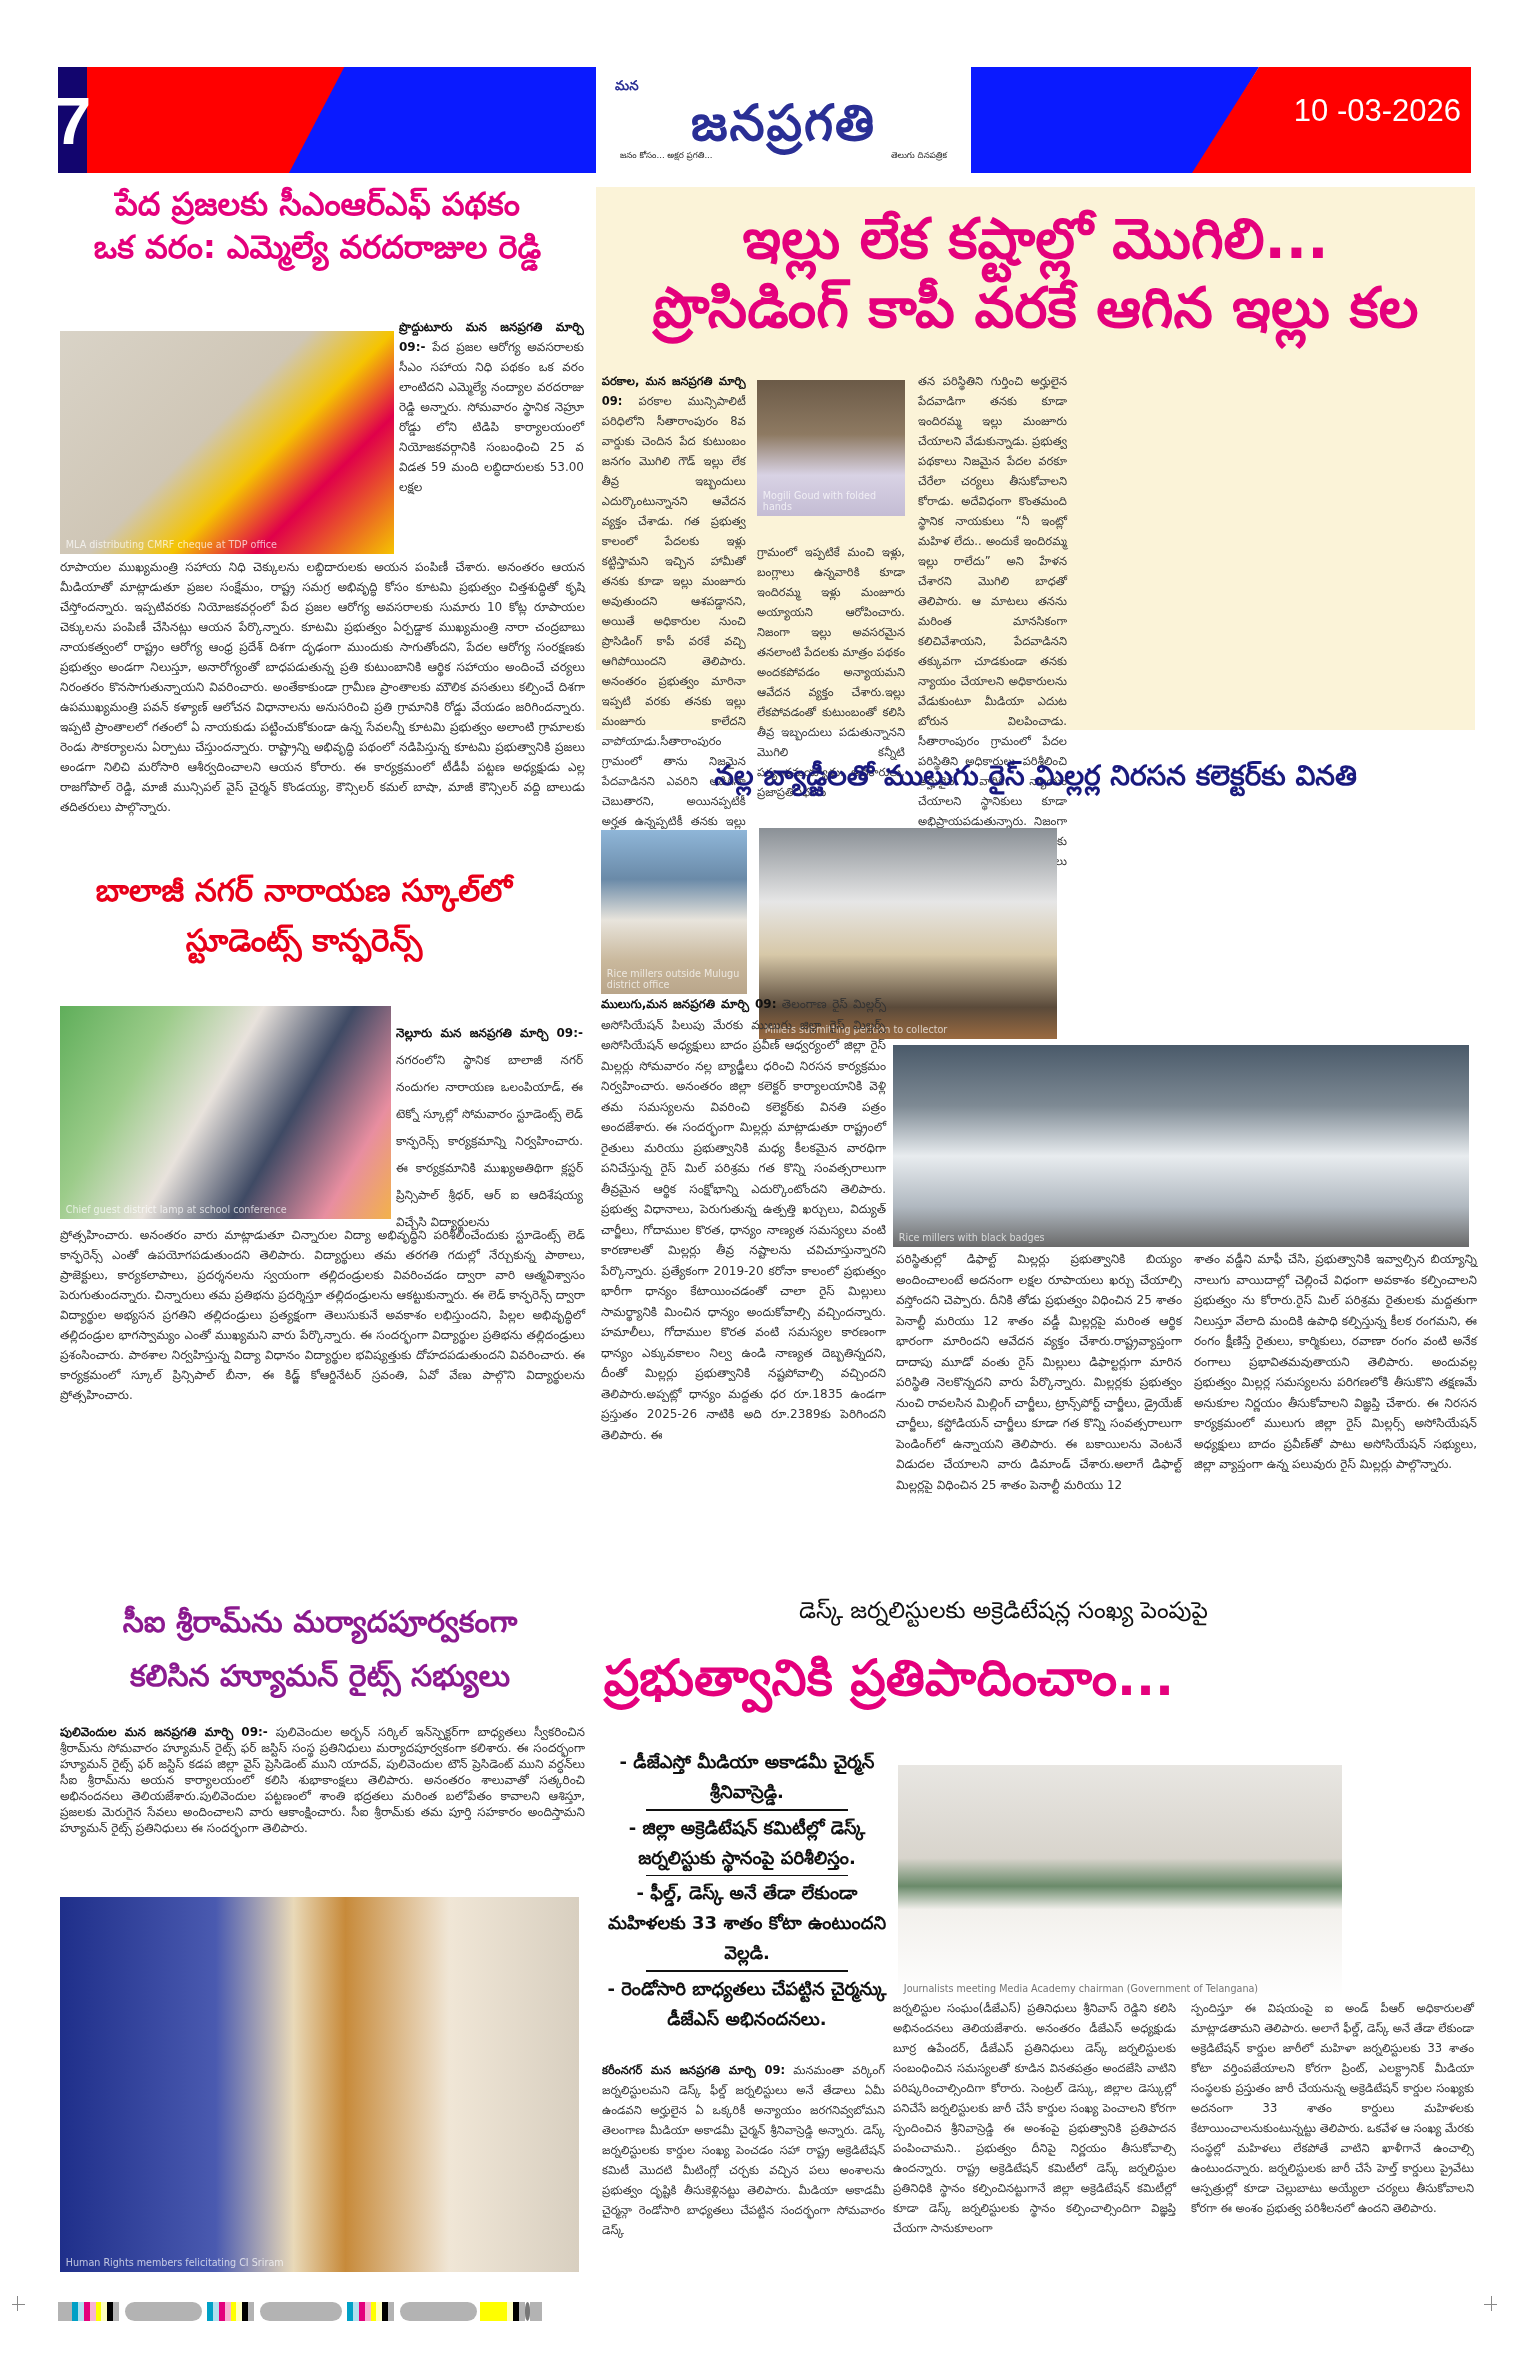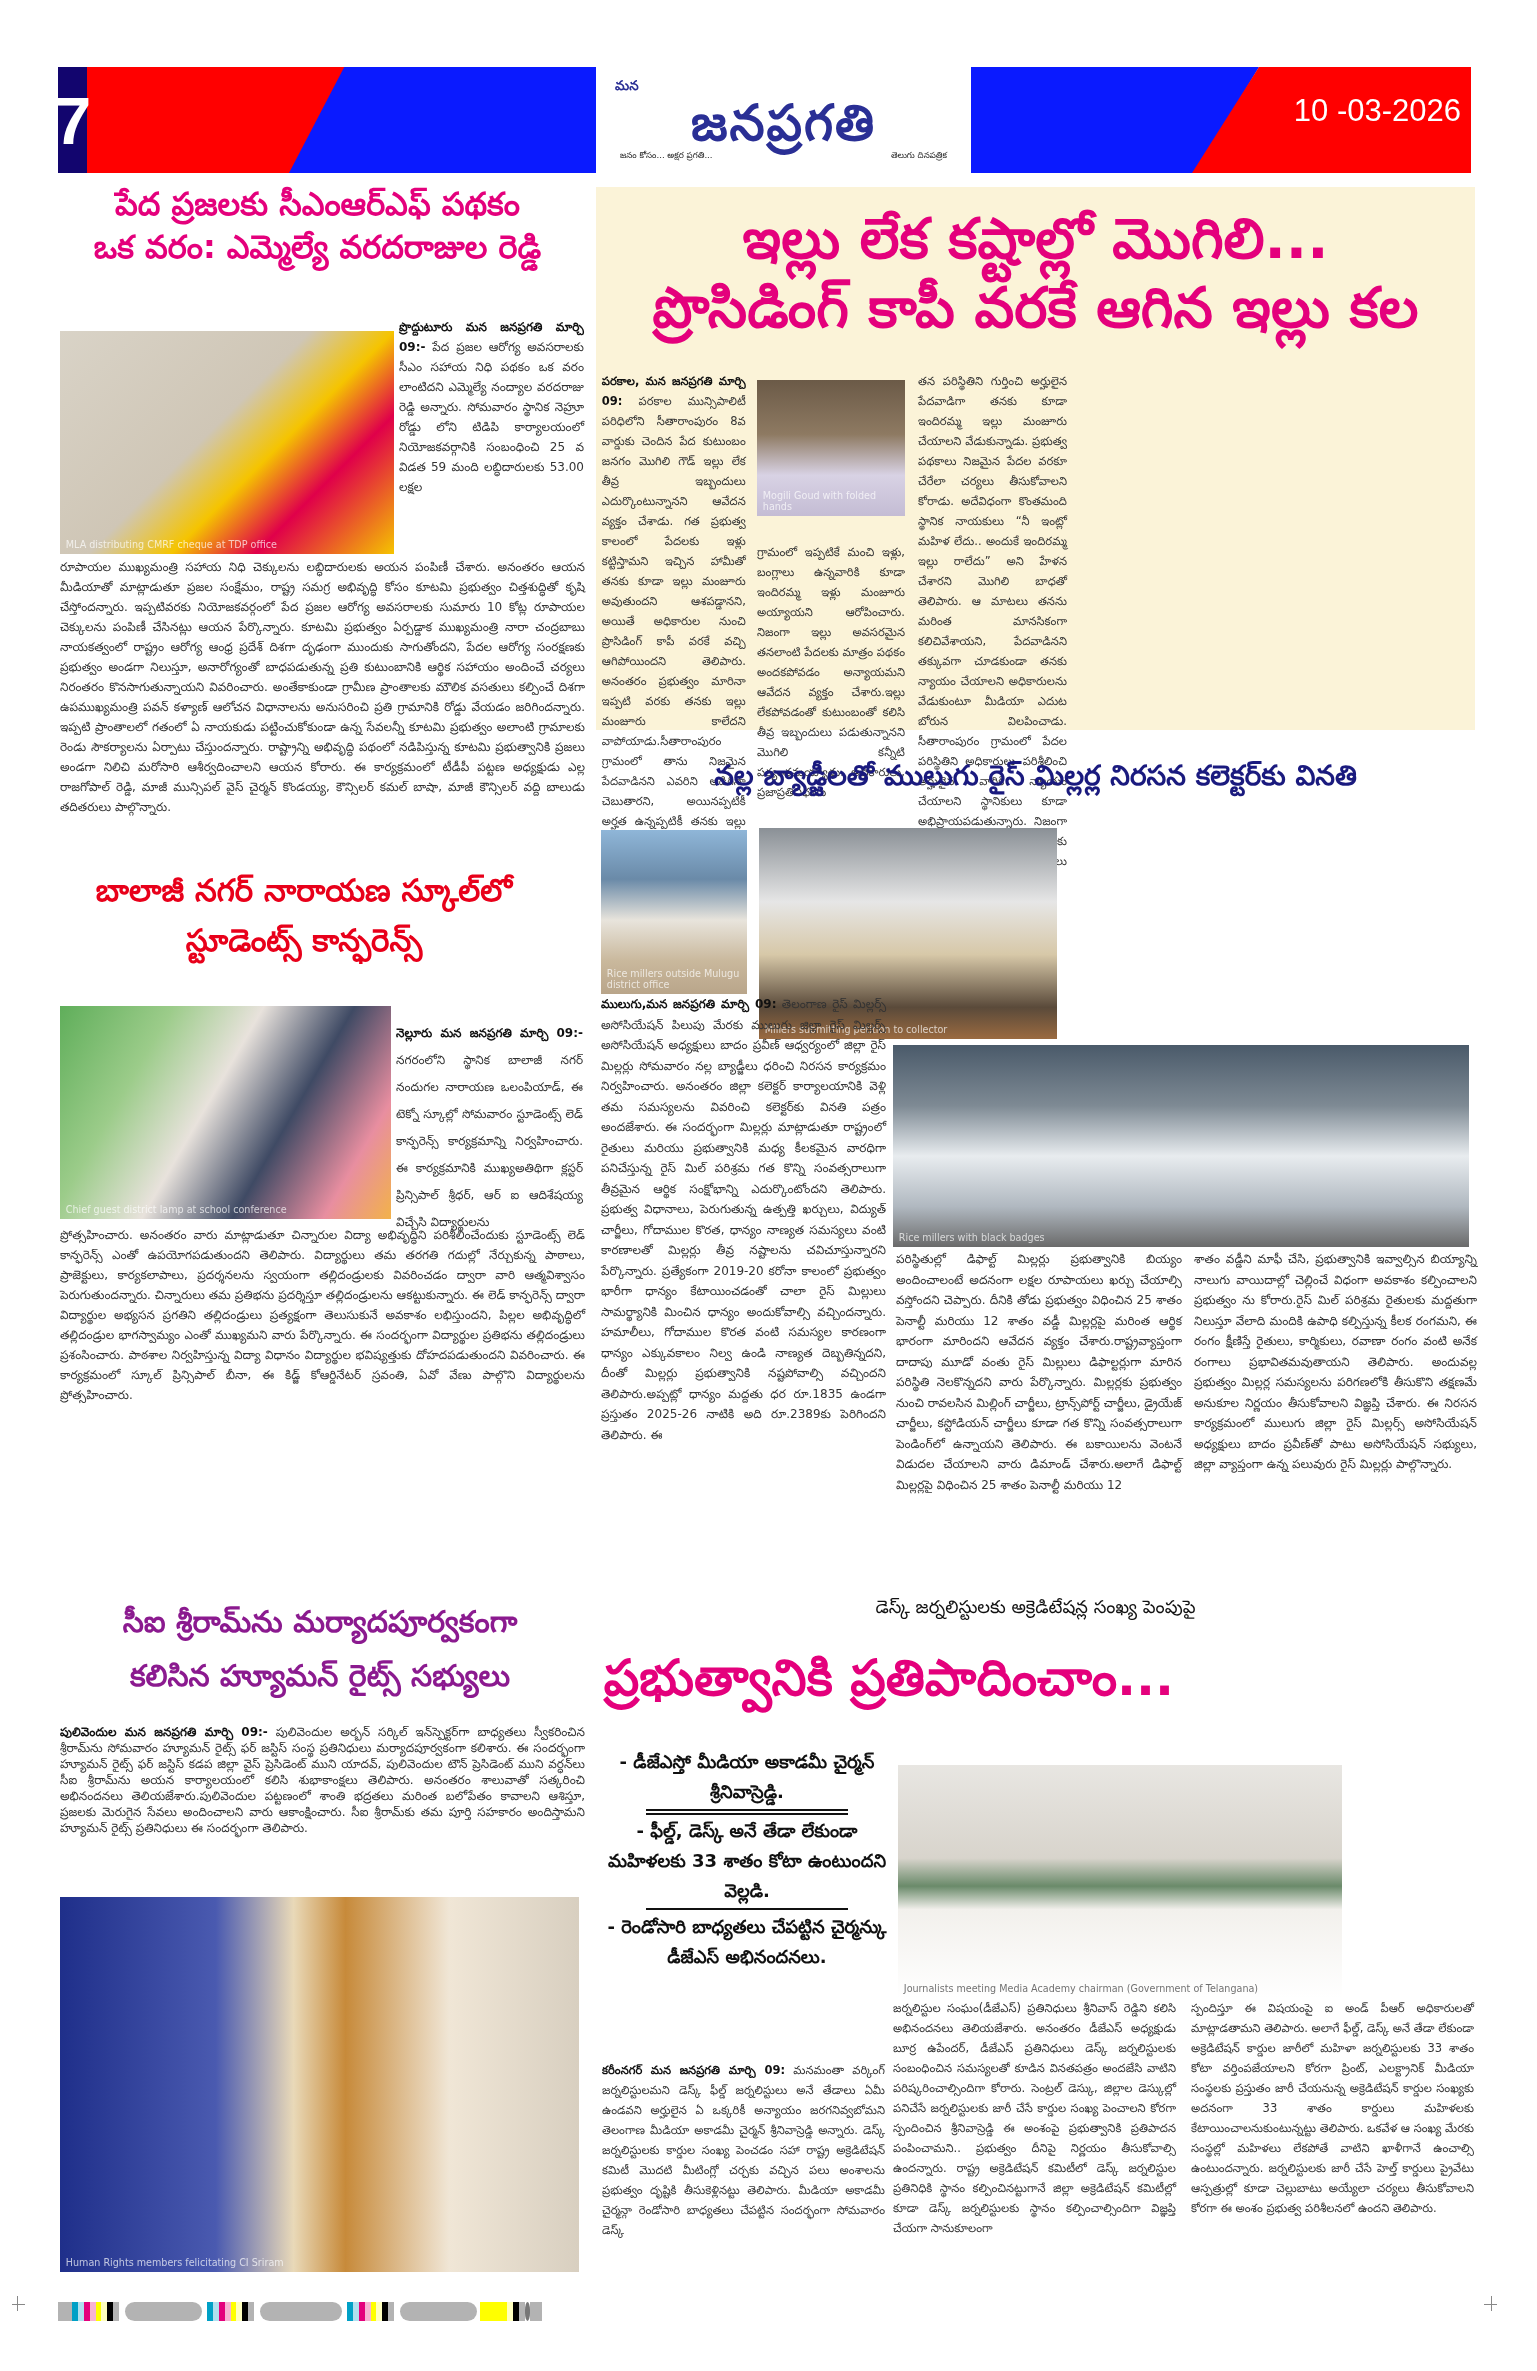--- a/index.html
+++ b/index.html
@@ -120,25 +120,26 @@
   <div>కలిసిన హ్యూమన్ రైట్స్ సభ్యులు</div>
 </div>
 <div class="abs body" style="left:60px;top:1724px;width:525px;line-height:16px;">
   <b>పులివెందుల మన జనప్రగతి మార్చి 09:-</b>
   <span>పులివెందుల అర్బన్ సర్కిల్ ఇన్‌స్పెక్టర్‌గా బాధ్యతలు స్వీకరించిన శ్రీరామ్‌ను సోమవారం హ్యూమన్ రైట్స్ ఫర్ జస్టిస్ సంస్థ ప్రతినిధులు మర్యాదపూర్వకంగా కలిశారు. ఈ సందర్భంగా హ్యూమన్ రైట్స్ ఫర్ జస్టిస్ కడప జిల్లా వైస్ ప్రెసిడెంట్ ముని యాదవ్, పులివెందుల టౌన్ ప్రెసిడెంట్ ముని వర్ధన్‌లు సీఐ శ్రీరామ్‌ను అయన కార్యాలయంలో కలిసి శుభాకాంక్షలు తెలిపారు. అనంతరం శాలువాతో సత్కరించి అభినందనలు తెలియజేశారు.పులివెందుల పట్టణంలో శాంతి భద్రతలు మరింత బలోపేతం కావాలని ఆశిస్తూ, ప్రజలకు మెరుగైన సేవలు అందించాలని వారు ఆకాంక్షించారు. సీఐ శ్రీరామ్‌కు తమ పూర్తి సహకారం అందిస్తామని హ్యూమన్ రైట్స్ ప్రతినిధులు ఈ సందర్భంగా తెలిపారు.</span>
 </div>
 <div class="abs photo" style="left:60px;top:1897px;width:519px;height:375px;background:linear-gradient(90deg,#1f2f8a 0%,#4a5ab0 30%,#e9d9b8 45%,#c78a3a 55%,#f0e6d6 75%,#d8cfc0 100%);">
   <span class="ph-label">Human Rights members felicitating CI Sriram</span>
 </div>
 
-<div class="abs hl" style="left:596px;top:1595px;width:879px;font-size:18px;color:#111;font-weight:normal;">డెస్క్ జర్నలిస్టులకు అక్రెడిటేషన్ల సంఖ్య పెంపుపై</div>
+<div class="abs hl" style="left:564px;top:1595px;width:879px;font-size:23px;color:#111;font-weight:normal;">డెస్క్ జర్నలిస్టులకు అక్రెడిటేషన్ల సంఖ్య పెంపుపై</div>
 <div class="abs hl pink" style="left:596px;top:1648px;width:879px;font-size:50px;line-height:61px;text-align:left;padding-left:7.7px;">ప్రభుత్వానికి ప్రతిపాదించాం...</div>
 <div class="abs bullets" style="left:603px;top:1747px;width:288px;">
   <div>- డీజేఎస్తో మీడియా అకాడమీ చైర్మన్ శ్రీనివాస్రెడ్డి.</div>
   <div class="rule"></div>
+  <div>- జిల్లా అక్రెడిటేషన్ కమిటీల్లో డెస్క్ జర్నలిస్టుకు స్థానంపై పరిశీలిస్తం.</div>
   <div class="rule"></div>
   <div>- ఫీల్డ్, డెస్క్ అనే తేడా లేకుండా మహిళలకు 33 శాతం కోటా ఉంటుందని వెల్లడి.</div>
   <div class="rule"></div>
   <div>- రెండోసారి బాధ్యతలు చేపట్టిన చైర్మన్కు డీజేఎస్ అభినందనలు.</div>
 </div>
 <div class="abs photo" style="left:898px;top:1765px;width:444px;height:233px;background:linear-gradient(180deg,#e8e6e2 0%,#d8d4cc 40%,#6a8a6a 52%,#f2f0ec 62%,#ffffff 100%);">
   <span class="ph-label" style="color:#333;">Journalists meeting Media Academy chairman (Government of Telangana)</span>
 </div>
 <div class="abs body" style="left:602px;top:2060px;width:283px;font-size:11.5px;line-height:20px;">
   <b>కరీంనగర్ మన జనప్రగతి మార్చి 09:</b>

